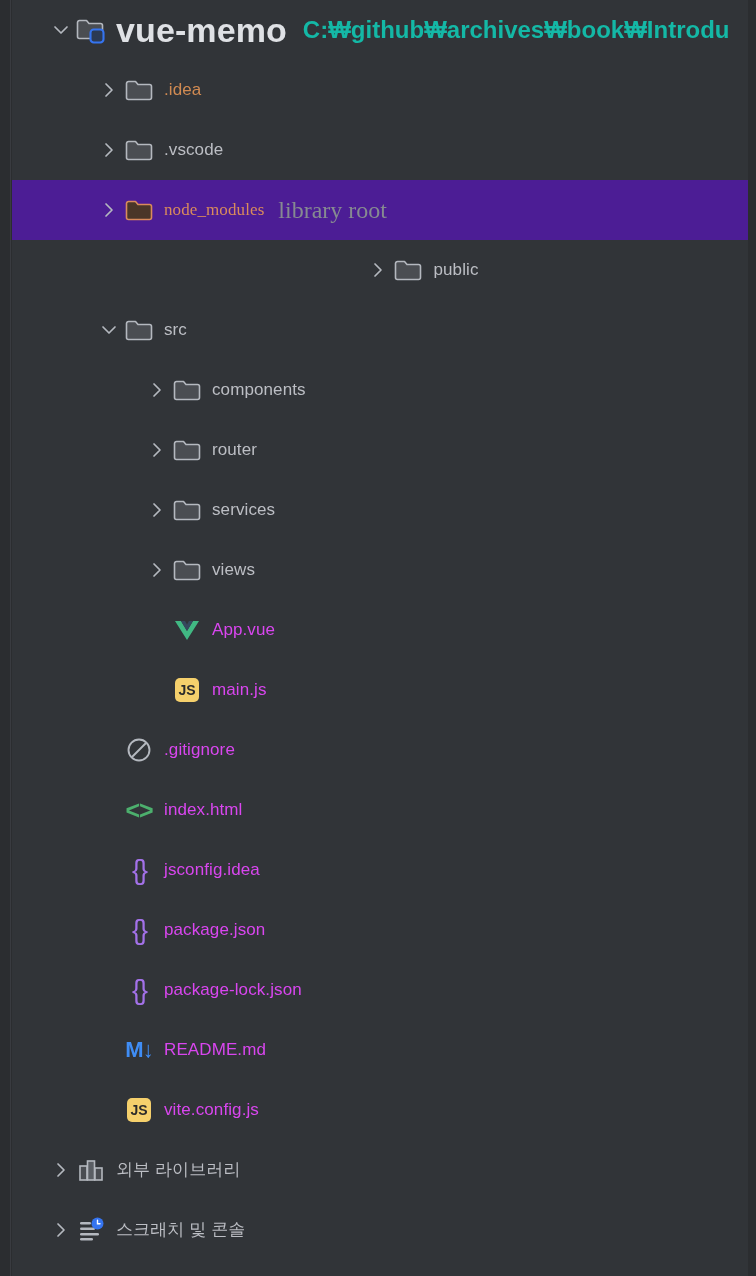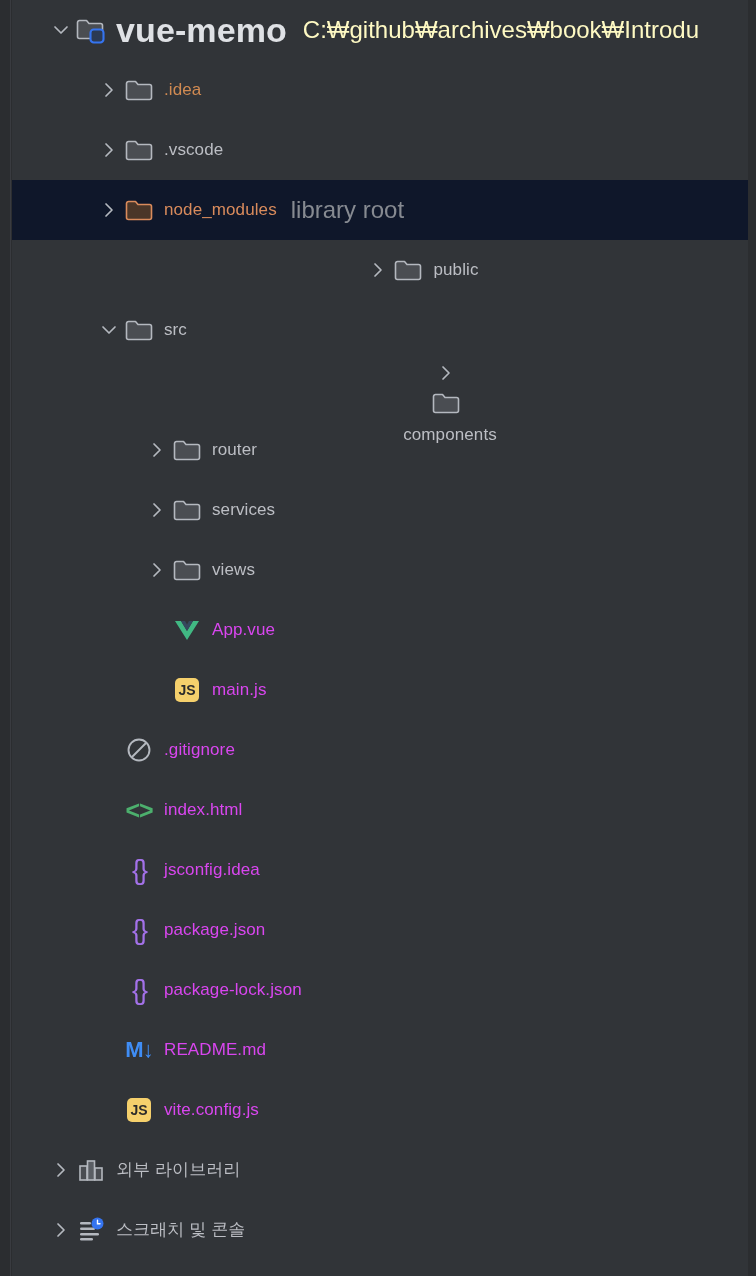--- a/index.html
+++ b/index.html
@@ -49,21 +49,21 @@
   }
 
   .row {
     position: relative;
     height: 60px;
     display: flex;
     align-items: center;
     white-space: nowrap;
     box-sizing: border-box;
   }
-  .row.highlight { background: #0f172a; }
+  .row.highlight { background: #4c1d95; font-family: Liberation Serif, serif; }
 
   .chevron {
     width: 26px;
     height: 60px;
     flex: 0 0 26px;
     display: flex;
     align-items: center;
     justify-content: center;
   }
   .chevron svg { display: block; }
@@ -89,21 +89,21 @@
   .label.ignored { color: #d08a52; }
   .label.modified { color: #d946ef; }
   .label.excluded { color: #d98b5c; }
 
   .hint {
     font-size: 24px;
     line-height: 30px;
     color: #868a91;
     margin-left: 14px;
   }
-  .hint.path { color: #fef9c3; margin-left: 16px; }
+  .hint.path { color: #14b8a6; margin-left: 16px; font-weight: bold; }
 </style>
 </head>
 <body>
 
 <div id="project-panel">
 
   <div class="gutter-left"></div>
 
   <div class="tree" id="tree-root">
       <div class="row" style="padding-left: 36px;">
@@ -180,21 +180,21 @@
             <path d="M4 7 L10 13 L16 7" fill="none" stroke="#b4b8bf" stroke-width="1.7" stroke-linecap="round" stroke-linejoin="round"></path>
           </svg>
         </span>
         <span class="icon">
           <svg width="30" height="26" viewBox="0 0 30 26" xmlns="http://www.w3.org/2000/svg">
             <path d="M2.5 6.5 a2 2 0 0 1 2-2 h7 l2.5 3 h11.5 a2 2 0 0 1 2 2 v11 a2 2 0 0 1 -2 2 h-21 a2 2 0 0 1 -2 -2 z" fill="#4a4d52" stroke="#b4b8bf" stroke-width="1.6" stroke-linejoin="round"></path>
           </svg>
         </span>
         <span class="label ">src</span>
       </div>
-      <div class="row" style="padding-left: 132px; flex-direction: column;">
+      <div class="row" style="padding-left: 132px;">
         <span class="chevron">
           <svg width="20" height="20" viewBox="0 0 20 20" xmlns="http://www.w3.org/2000/svg">
             <path d="M7 4 L13 10 L7 16" fill="none" stroke="#b4b8bf" stroke-width="1.7" stroke-linecap="round" stroke-linejoin="round"></path>
           </svg>
         </span>
         <span class="icon">
           <svg width="30" height="26" viewBox="0 0 30 26" xmlns="http://www.w3.org/2000/svg">
             <path d="M2.5 6.5 a2 2 0 0 1 2-2 h7 l2.5 3 h11.5 a2 2 0 0 1 2 2 v11 a2 2 0 0 1 -2 2 h-21 a2 2 0 0 1 -2 -2 z" fill="#4a4d52" stroke="#b4b8bf" stroke-width="1.6" stroke-linejoin="round"></path>
           </svg>
         </span>

